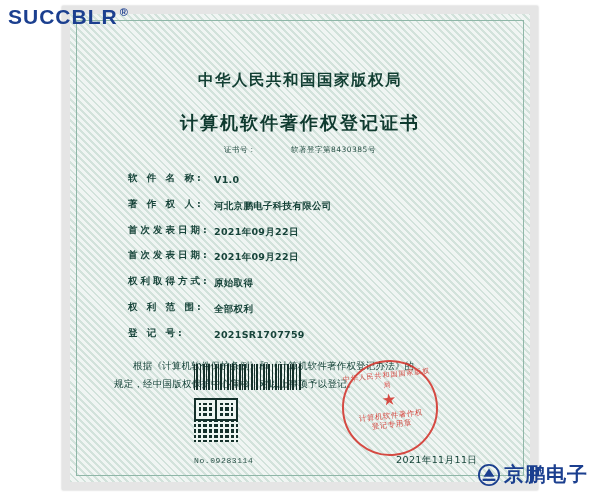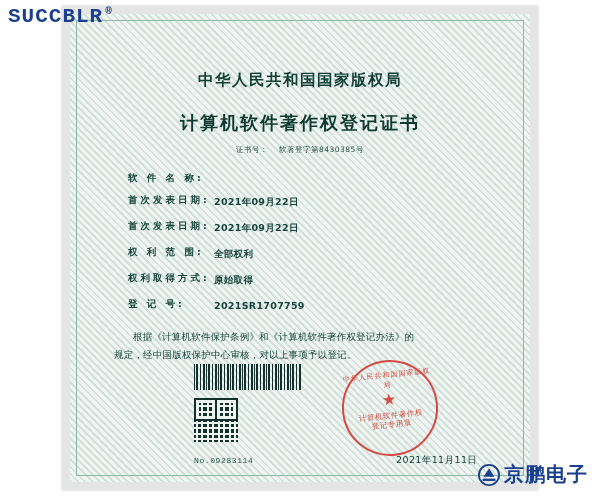--- a/index.html
+++ b/index.html
@@ -16,21 +16,21 @@
   }
 
   
   .brand {
     position: absolute;
     left: 8px;
     top: 6px;
     z-index: 40;
   }
   .brand-latin {
-    font-family: Liberation Mono, monospace;
+    font-family: Liberation Sans, sans-serif;
     font-weight: bold;
     font-size: 21px;
     letter-spacing: 1px;
     color: #1b3f8f;
     line-height: 1;
     position: relative;
     display: inline-block;
   }
   .brand-reg {
     font-size: 11px;
@@ -129,21 +129,21 @@
     color: #0f3a2f;
     margin-top: 20px;
   }
   .cert-no-row {
     margin-top: 10px;
     text-align: center;
     font-size: 7.5px;
     color: #2a5248;
     letter-spacing: 0.5px;
   }
-  .cert-no-row span { margin: 0 4px; }
+  .cert-no-row span { margin: 0 16px; }
 
   .fields {
     margin-top: 18px;
     padding-left: 38px;
     font-size: 9.5px;
     line-height: 1.1;
     font-weight: bold;
   }
   .field-row {
     display: flex;
@@ -297,42 +297,47 @@
     <div class="cert-no-row">
       <span>证书号：</span>
       <span>软著登字第8430385号</span>
     </div>
 
     <div class="fields">
 
       <div class="field-row">
         <div class="field-label">软 件 名 称:</div>
         <div class="field-value">
+          <span class="sub">V1.0</span>
         </div>
       </div>
 
+      <div class="field-row">
+        <div class="field-label">著 作 权 人:</div>
+        <div class="field-value">河北京鹏电子科技有限公司</div>
+      </div>
 
       <div class="field-row">
         <div class="field-label">首次发表日期:</div>
         <div class="field-value">2021年09月22日</div>
       </div>
 
       <div class="field-row">
         <div class="field-label">首次发表日期:</div>
         <div class="field-value">2021年09月22日</div>
       </div>
 
       <div class="field-row">
+        <div class="field-label">权利取得方式:</div>
+        <div class="field-value">原始取得</div>
+      </div>
+
+      <div class="field-row">
         <div class="field-label">权 利 范 围:</div>
         <div class="field-value">全部权利</div>
-      </div>
-
-      <div class="field-row">
-        <div class="field-label">权利取得方式:</div>
-        <div class="field-value">原始取得</div>
       </div>
 
       <div class="field-row">
         <div class="field-label">登 记 号:</div>
         <div class="field-value">2021SR1707759</div>
       </div>
 
     </div>
 
     <div class="statement">

